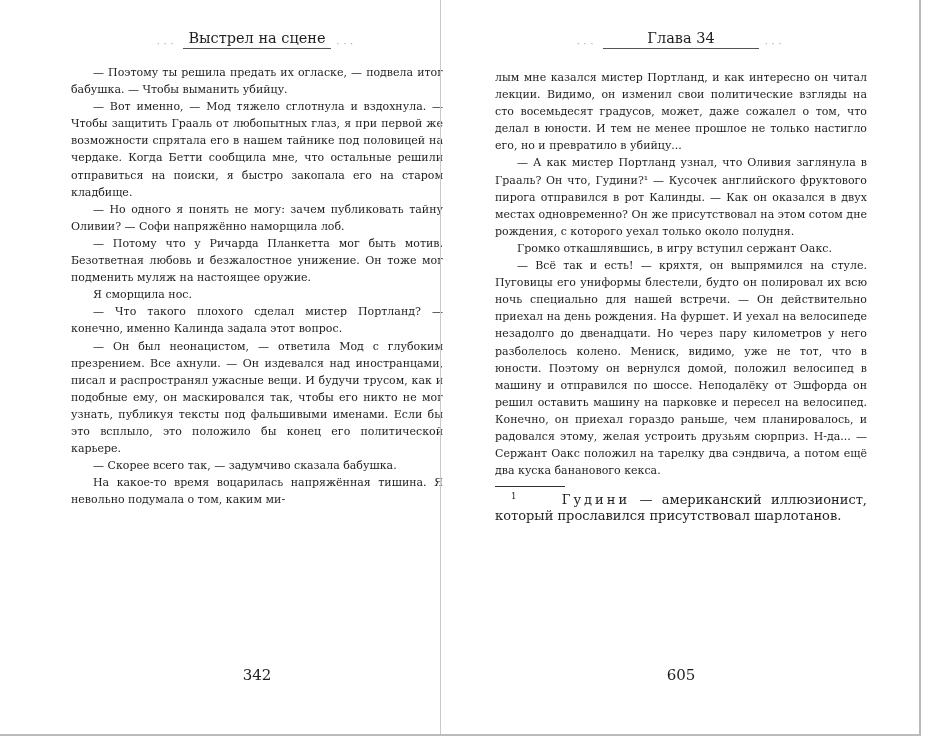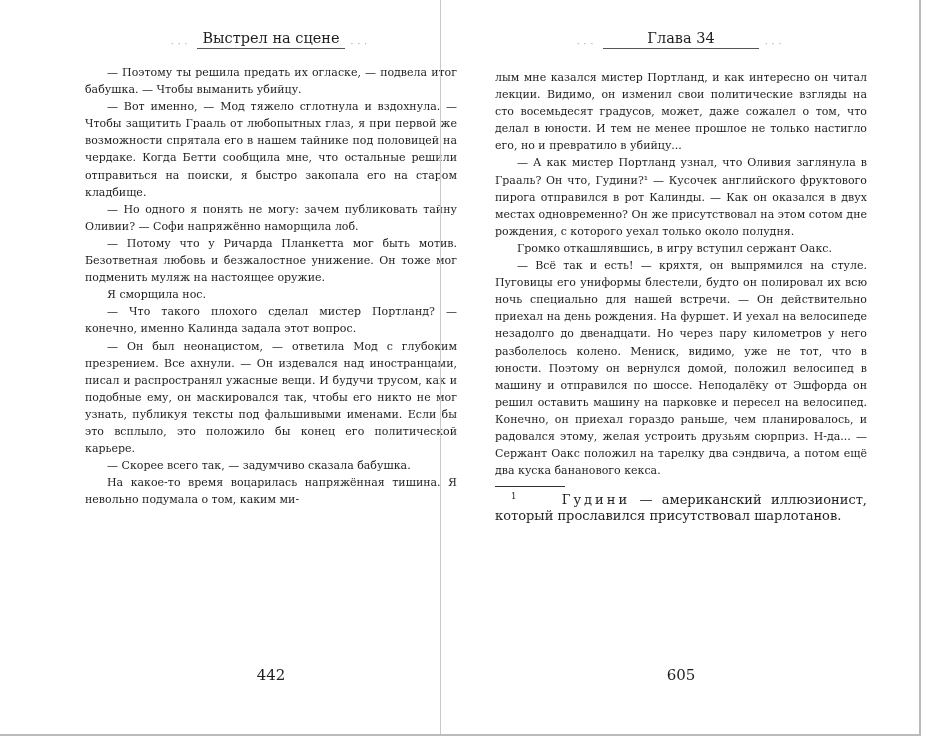--- a/index.html
+++ b/index.html
@@ -16,21 +16,21 @@
     color: #1e1e1e;
     overflow: hidden;
   }
   .page {
     position: absolute;
     top: 0;
     height: 735px;
     box-sizing: border-box;
     padding-top: 30px;
   }
-  .page-left  { left: 17px;     width: 462px; }
+  .page-left  { left: 3px;     width: 462px; }
   .page-right { left: 440px; width: 458px; border-left: 1px solid #c9c9c9; }
 
   .edge-bottom {
     position: absolute;
     left: 0; top: 734px;
     width: 921px; height: 2px;
     background: #bcbcbc;
   }
   .edge-right {
     position: absolute;
@@ -129,21 +129,21 @@
       <p>— Вот именно, — Мод тяжело сглотнула и вздохнула. — Чтобы защитить Грааль от любопытных глаз, я при первой же возможности спрятала его в нашем тайнике под половицей на чердаке. Когда Бетти сообщила мне, что остальные решили отправиться на поиски, я быстро закопала его на старом кладбище.</p>
       <p>— Но одного я понять не могу: зачем публиковать тайну Оливии? — Софи напряжённо наморщила лоб.</p>
       <p>— Потому что у Ричарда Планкетта мог быть мотив. Безответная любовь и безжалостное унижение. Он тоже мог подменить муляж на настоящее оружие.</p>
       <p>Я сморщила нос.</p>
       <p>— Что такого плохого сделал мистер Портланд? — конечно, именно Калинда задала этот вопрос.</p>
       <p>— Он был неонацистом, — ответила Мод с глубоким презрением. Все ахнули. — Он издевался над иностранцами, писал и распространял ужасные вещи. И будучи трусом, как и подобные ему, он маскировался так, чтобы его никто не мог узнать, публикуя тексты под фальшивыми именами. Если бы это всплыло, это положило бы конец его политической карьере.</p>
       <p>— Скорее всего так, — задумчиво сказала бабушка.</p>
       <p>На какое-то время воцарилась напряжённая тишина. Я невольно подумала о том, каким ми-</p>
     </div>
 
-    <div class="pagenum">442</div>
+    <div class="pagenum">342</div>
   </div>
 
   <div class="page page-right">
     <div class="running-header">
       <span class="orn">···</span><span class="header-title">Глава 34</span><span class="orn">···</span>
     </div>
 
     <div class="body-text">
       <p class="noindent">лым мне казался мистер Портланд, и как интересно он читал лекции. Видимо, он изменил свои политические взгляды на сто восемьдесят градусов, может, даже сожалел о том, что делал в юности. И тем не менее прошлое не только настигло его, но и превратило в убийцу...</p>
       <p>— А как мистер Портланд узнал, что Оливия заглянула в Грааль? Он что, Гудини?¹ — Кусочек английского фруктового пирога отправился в рот Калинды. — Как он оказался в двух местах одновременно? Он же присутствовал на этом сотом дне рождения, с которого уехал только около полудня.</p>

